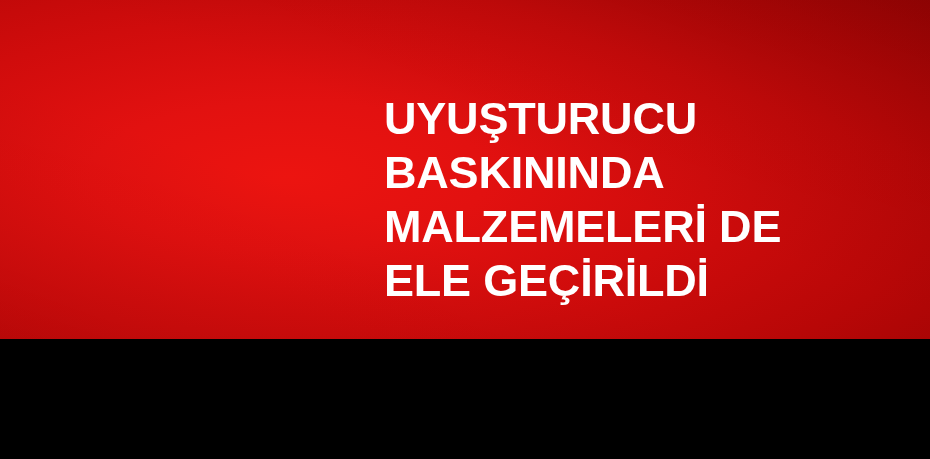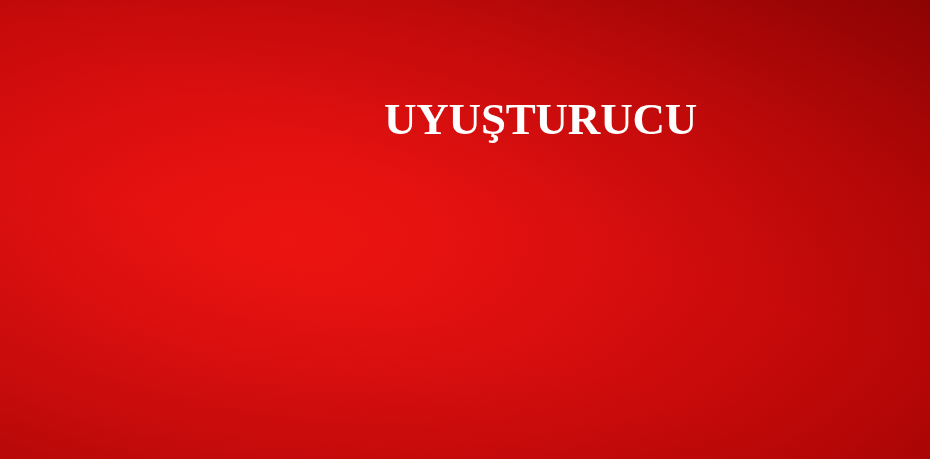--- a/index.html
+++ b/index.html
@@ -3,23 +3,23 @@
 <meta charset="utf-8">
 <style>
   html, body {
     margin: 0;
     padding: 0;
     background: #000;
   }
   #news-card {
     position: relative;
     width: 930px;
-    height: 459px;
+    height: 339px;
     overflow: hidden;
-    font-family: Liberation Serif, serif;
+    font-family: Liberation Sans, sans-serif;
   }
   #bg-layer {
     position: absolute;
     inset: 0;
     background:
       radial-gradient(
         ellipse 118% 122% at 31% 52%,
         #ec1410 0%,
         #e21110 18%,
         #d00c0c 38%,
@@ -59,15 +59,18 @@
 </head>
 <body>
 
 <div id="news-card">
 
   <div id="bg-layer"></div>
   <div id="bg-vignette"></div>
 
   <div id="headline-block">
     <span class="headline-line">UYUŞTURUCU</span>
+    <span class="headline-line">BASKININDA</span>
+    <span class="headline-line">MALZEMELERİ DE</span>
+    <span class="headline-line">ELE GEÇİRİLDİ</span>
   </div>
 
 </div>
 
 </body></html>

